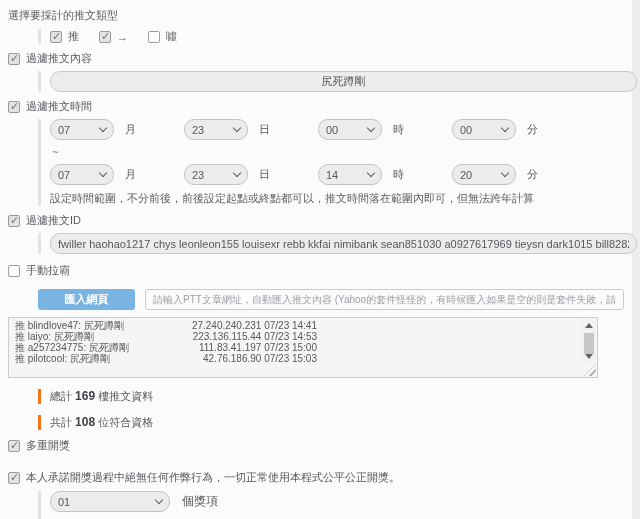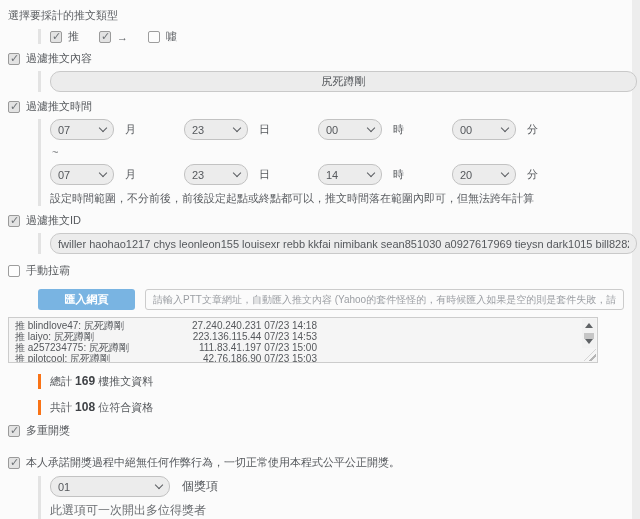--- a/index.html
+++ b/index.html
@@ -45,21 +45,21 @@
         background:#79b4e2; color:#fff; text-align:center; border:none;
         border-radius:3px; font-weight:bold; font-size:11px; cursor:pointer; }
 
   .import-row { display:flex; align-items:center; margin:11px 0 7px 30px; }
   .import-input { flex:1; height:21px; margin-left:10px; margin-right:8px;
         background:#fbfbfb; border:1px solid #ccc; border-radius:3px;
         padding:0 7px; font-size:10px; color:#55585c; font-family:inherit; }
   .import-input::placeholder { color:#9b9ea3; opacity:1; }
 
   
-  .ta { position:relative; margin-left:0; width:590px; height:46px;
+  .ta { position:relative; margin-left:0; width:590px; height:61px;
         background:#f5f5f5; border:1px solid #ccc; padding:2px 20px 2px 6px;
         overflow:hidden;text-align:center; }
   .ta-row { display:flex; width:302px; line-height:11px; font-size:10px;
         color:#55585c; white-space:nowrap; }
   .ta-row .rt { margin-left:auto; }
   .scrollrail { position:absolute; top:1px; right:1px; bottom:14px; width:14px;
         background:#f2f2f2; display:flex; flex-direction:column; align-items:center; }
   .arrow-up { width:0; height:0; border-left:4px solid transparent;
         border-right:4px solid transparent; border-bottom:5px solid #606366; margin-top:4px; }
   .arrow-down { width:0; height:0; border-left:4px solid transparent;
@@ -189,21 +189,21 @@
   </div>
 
   <div class="import-row">
     <button class="btn">匯入網頁</button>
     <input class="import-input" placeholder="請輸入PTT文章網址，自動匯入推文內容 (Yahoo的套件怪怪的，有時候匯入如果是空的則是套件失敗，請改用手動複製貼上，感謝orz)" style="">
   </div>
 
   <div class="ta">
     <div class="ta-row">
       <span>推 blindlove47: 尻死蹲剛</span>
-      <span class="rt">27.240.240.231 07/23 14:18</span>
+      <span class="rt">27.240.240.231 07/23 14:41</span>
     </div>
     <div class="ta-row">
       <span>推 laiyo: 尻死蹲剛</span>
       <span class="rt">223.136.115.44 07/23 14:53</span>
     </div>
     <div class="ta-row">
       <span>推 a257234775: 尻死蹲剛</span>
       <span class="rt">111.83.41.197 07/23 15:00</span>
     </div>
     <div class="ta-row">

